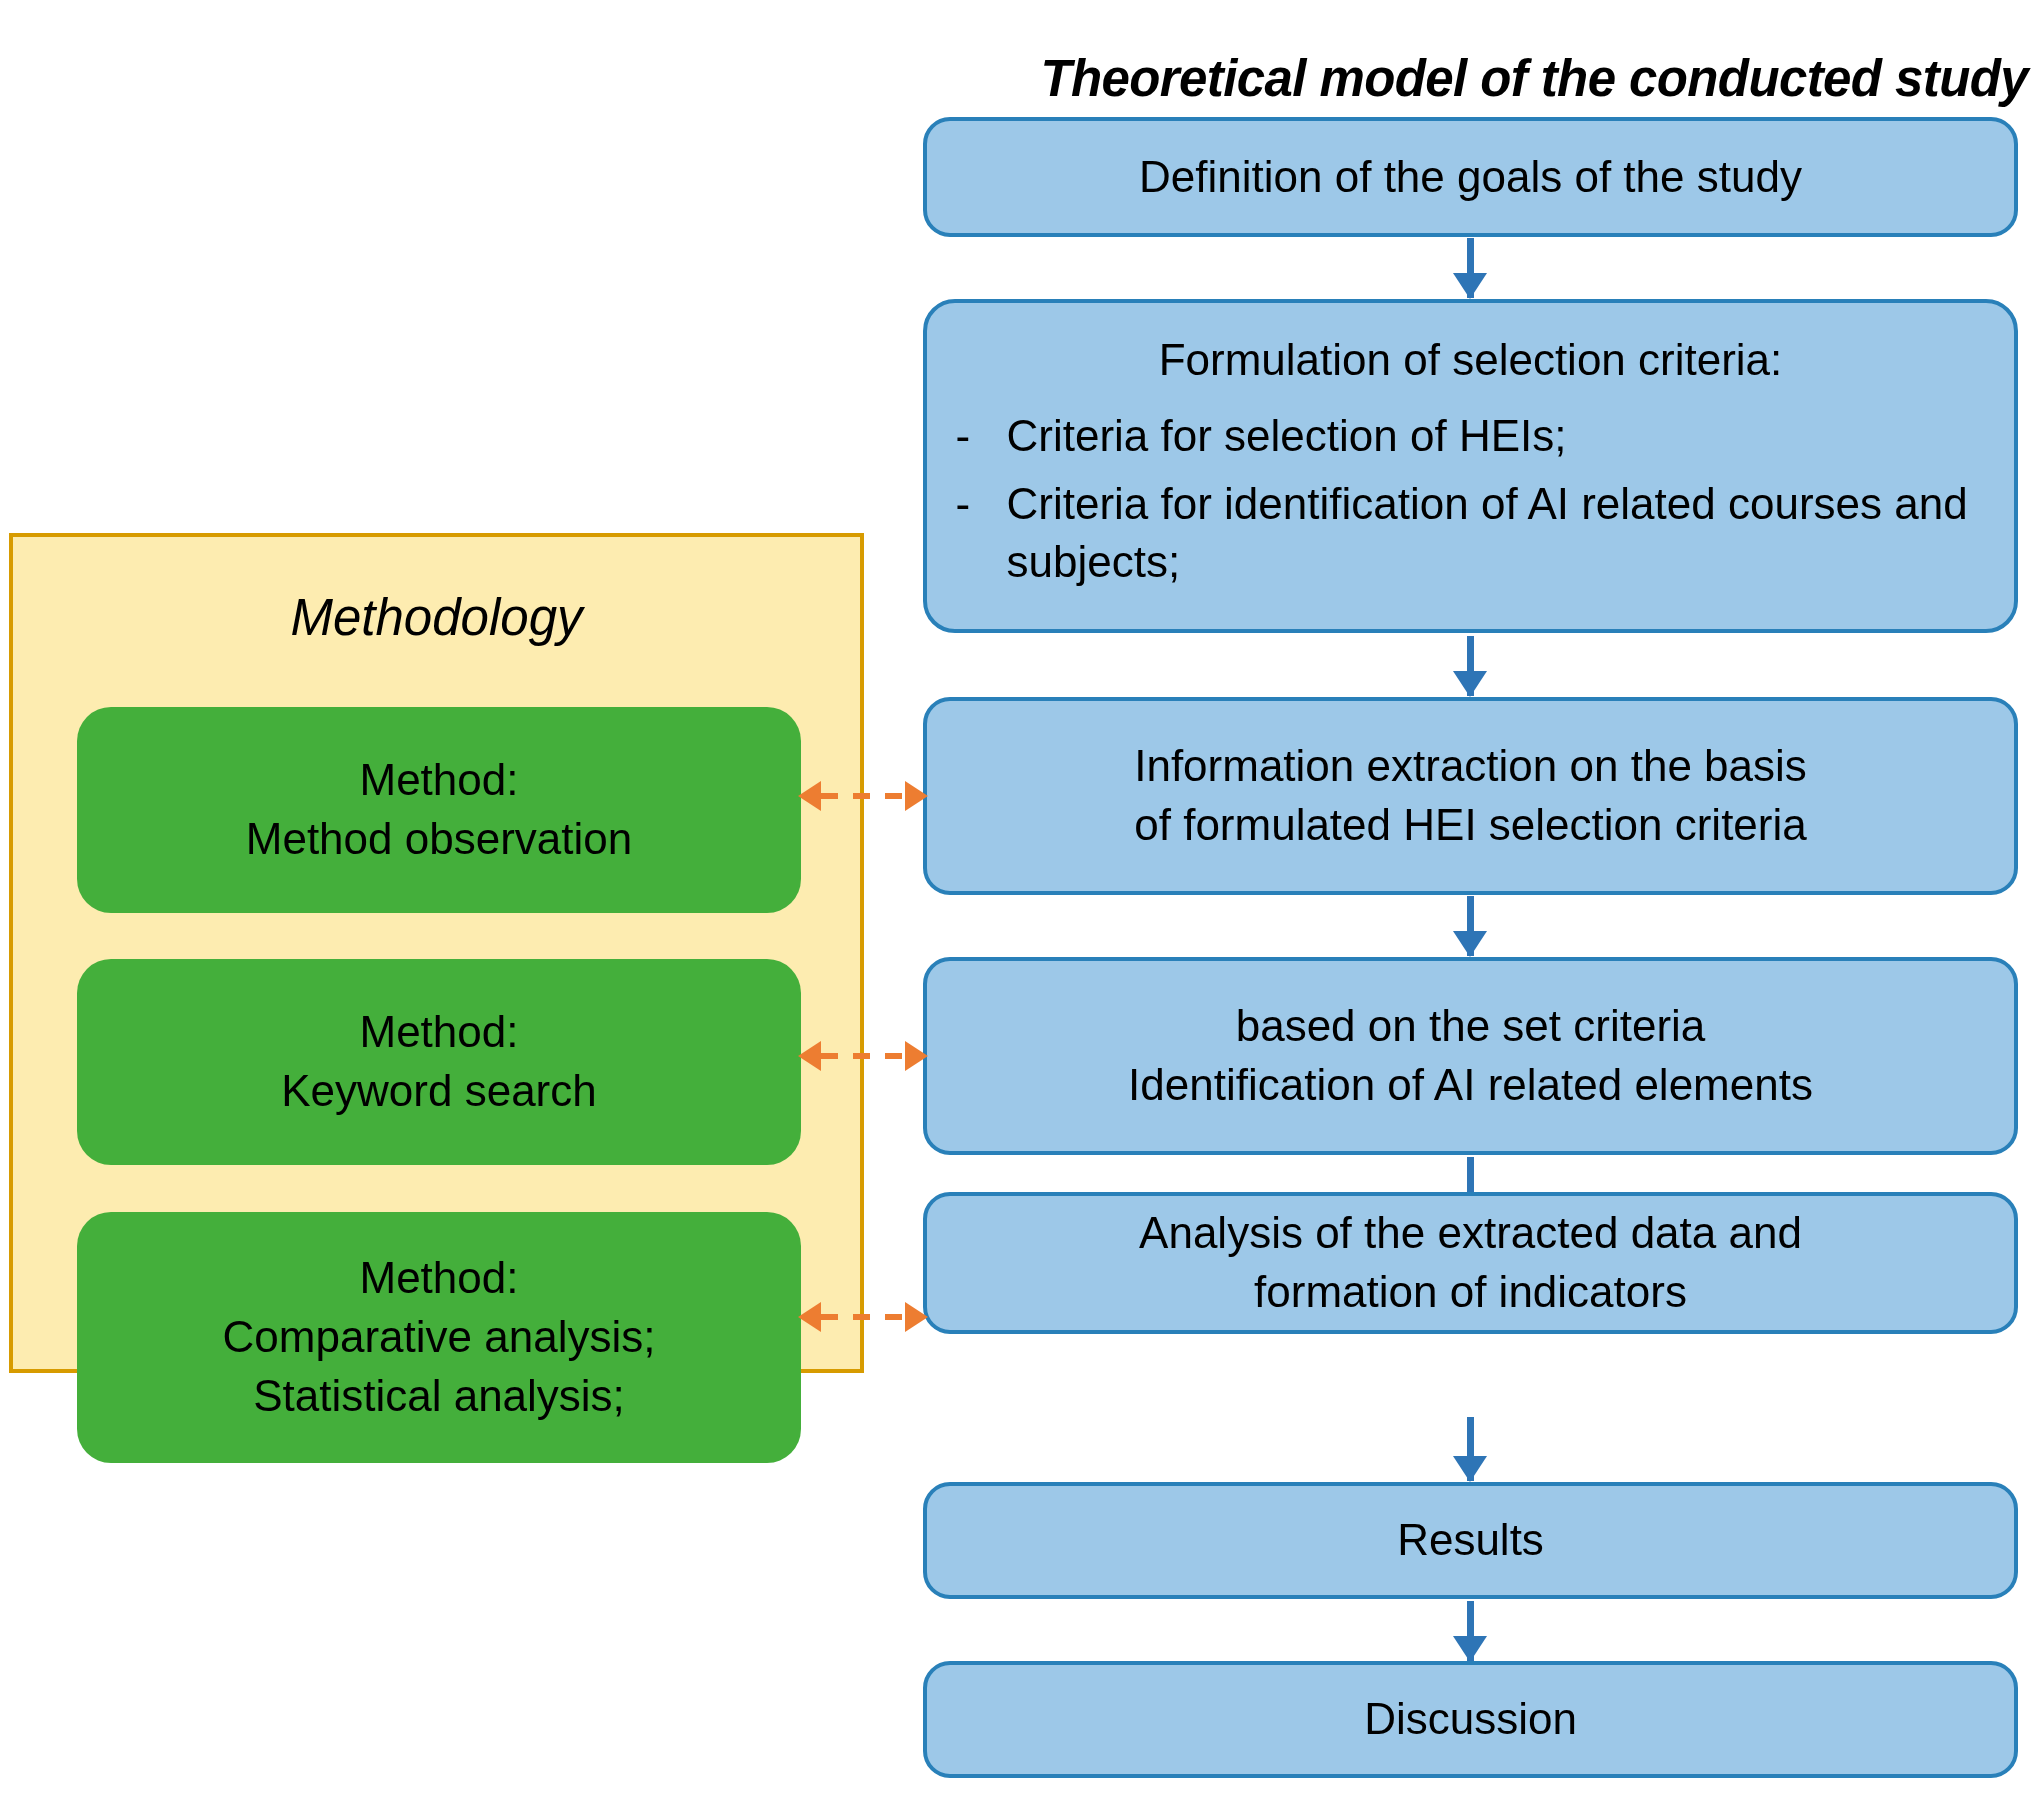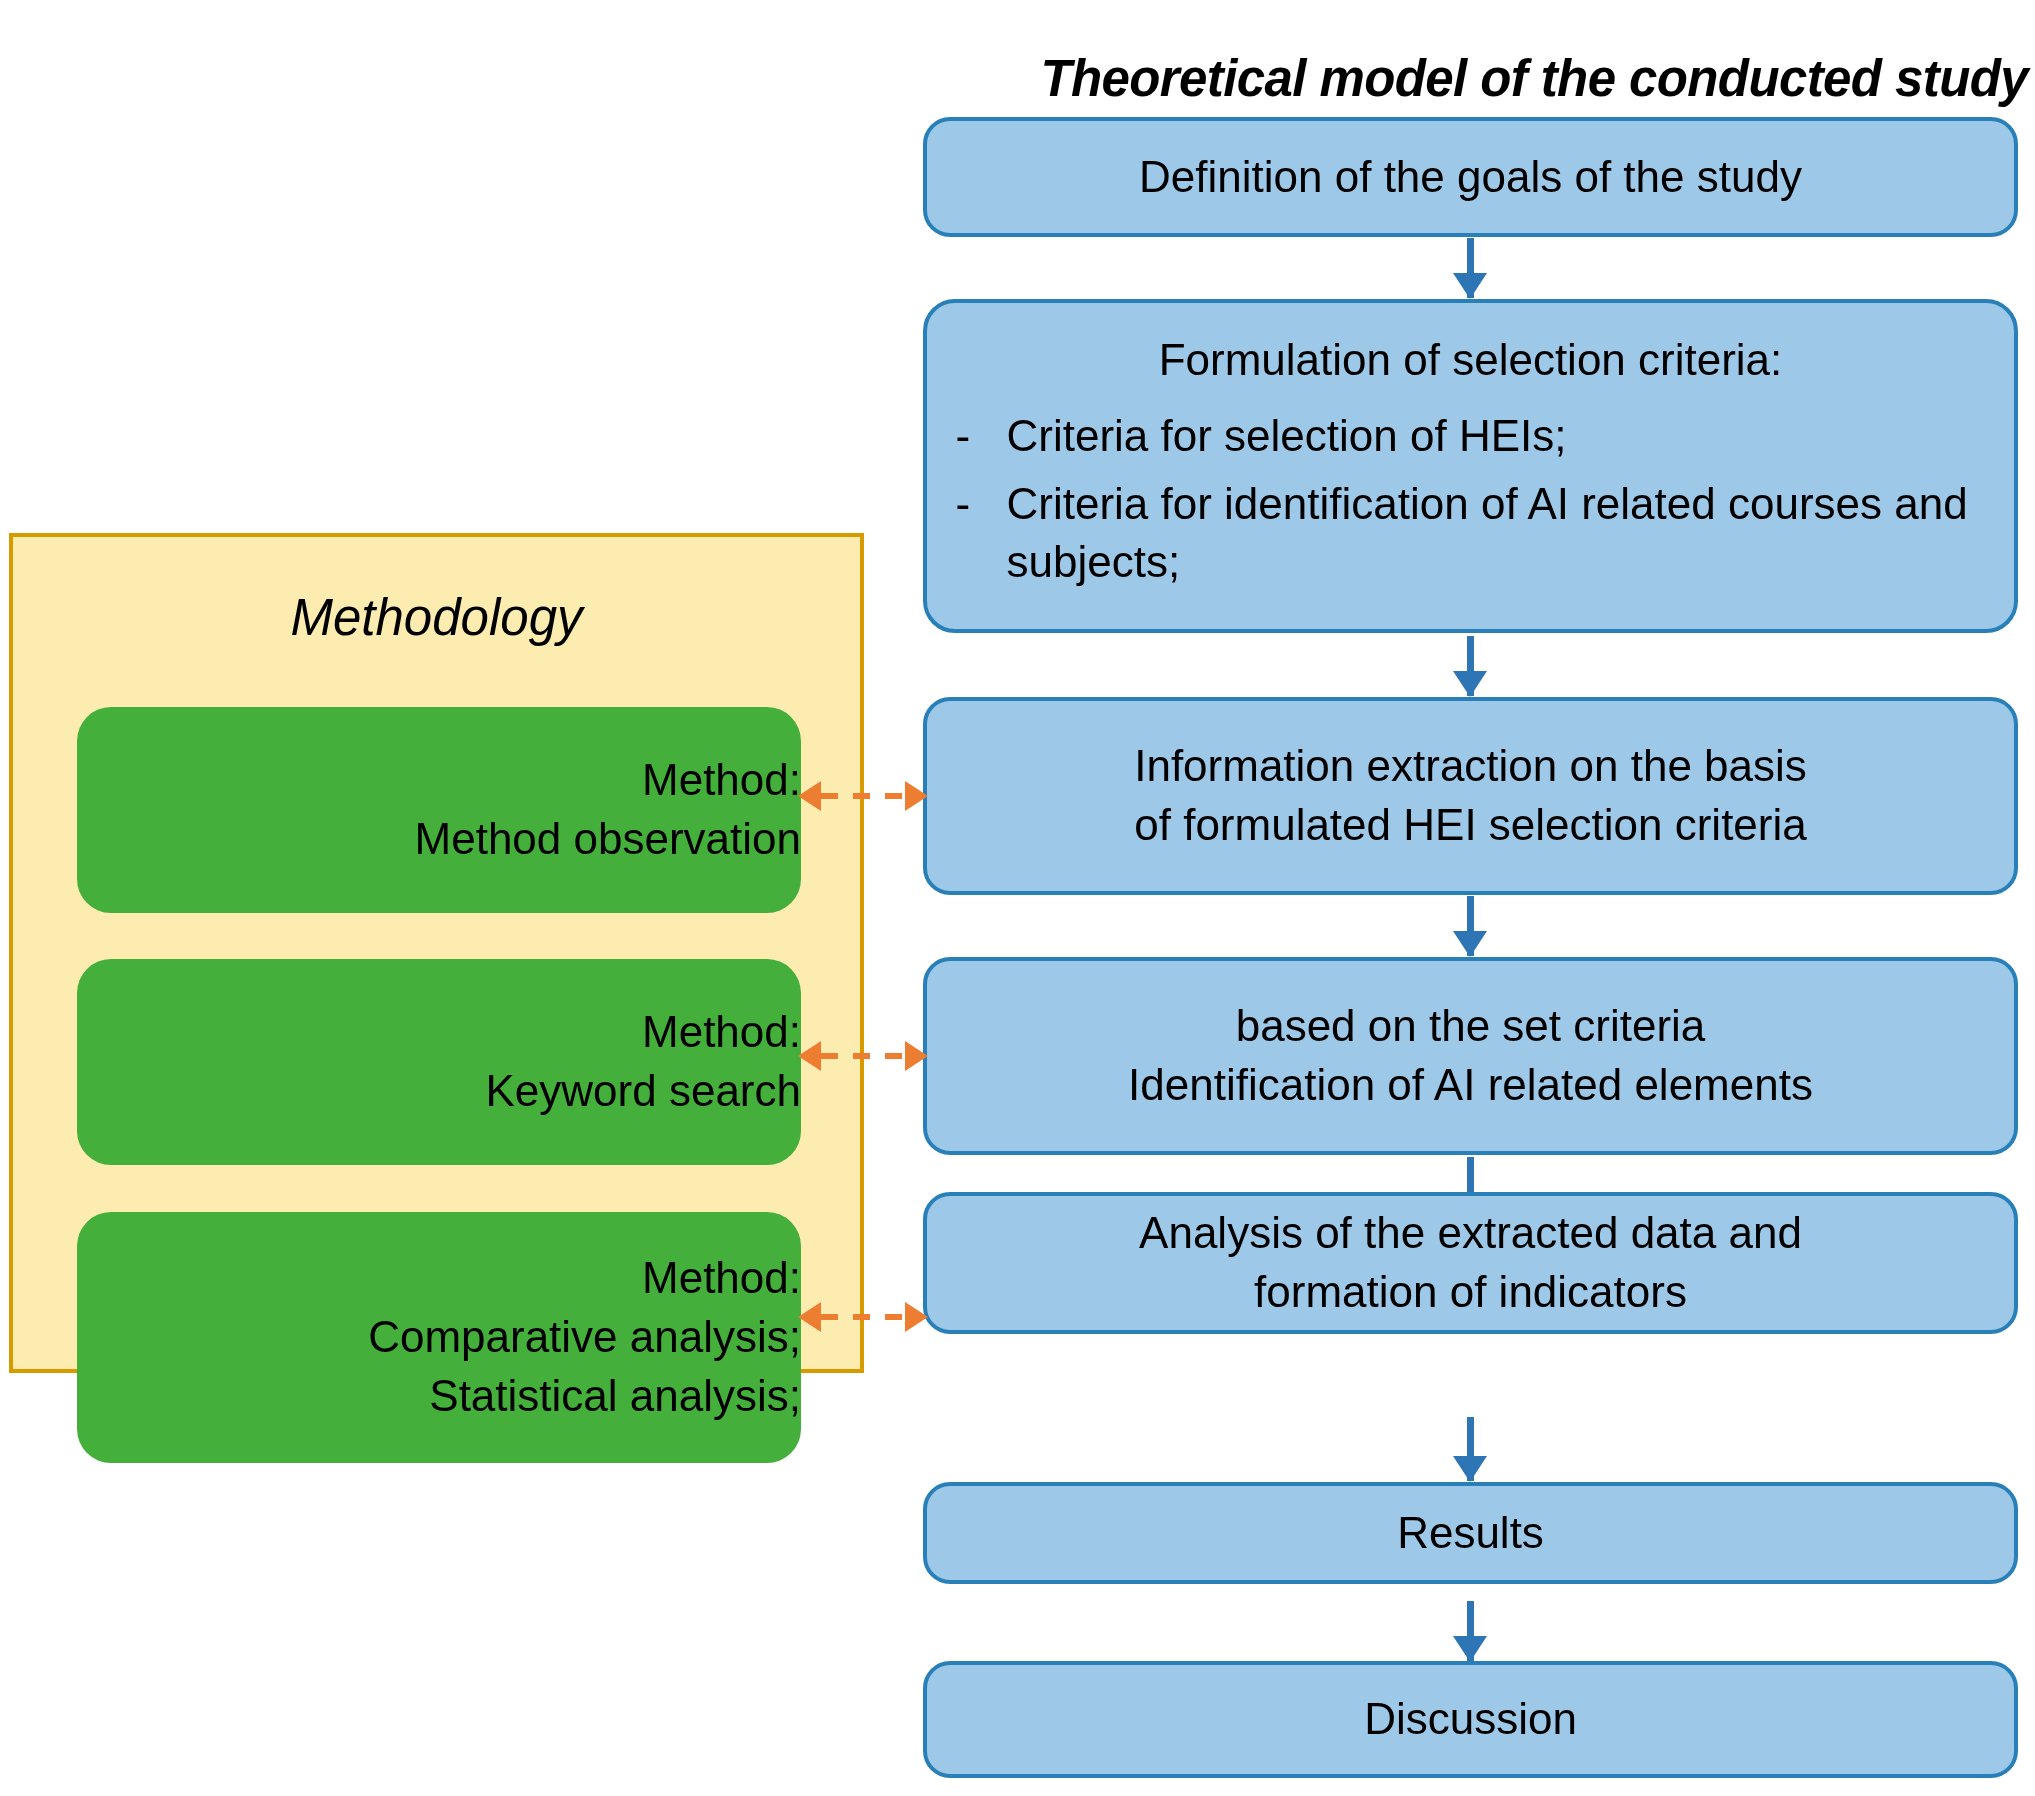--- a/index.html
+++ b/index.html
@@ -127,21 +127,21 @@
   }
   .method-box {
     position: absolute;
     left: 64px;
     width: 724px;
     box-sizing: border-box;
     background: #44AF3B;
     border-radius: 34px;
     display: flex;
     flex-direction: column;
-    align-items: flex-end;
+    align-items: center;
     justify-content: center;
     color: #000000;
     font-size: 44px;
     line-height: 1.34;
     text-align: center;
   }
   .method-box .line { display: block; }
 
   
   .link-arrow {
@@ -217,21 +217,21 @@
 
   <div class="v-arrow" style="left:544px; top:1157px; height:60px;"></div>
 
   <div class="flow-box" style="top:1192px; height:142px;">
     <span class="line">Analysis of the extracted data and</span>
     <span class="line">formation of indicators</span>
   </div>
 
   <div class="v-arrow" style="left:544px; top:1417px; height:64px;"></div>
 
-  <div class="flow-box" style="top:1482px; height:102px;">
+  <div class="flow-box" style="top:1482px; height:117px;">
     <span class="line">Results</span>
   </div>
 
   <div class="v-arrow" style="left:544px; top:1601px; height:60px;"></div>
 
   <div class="flow-box" style="top:1661px; height:117px;">
     <span class="line">Discussion</span>
   </div>
 
 </div>

